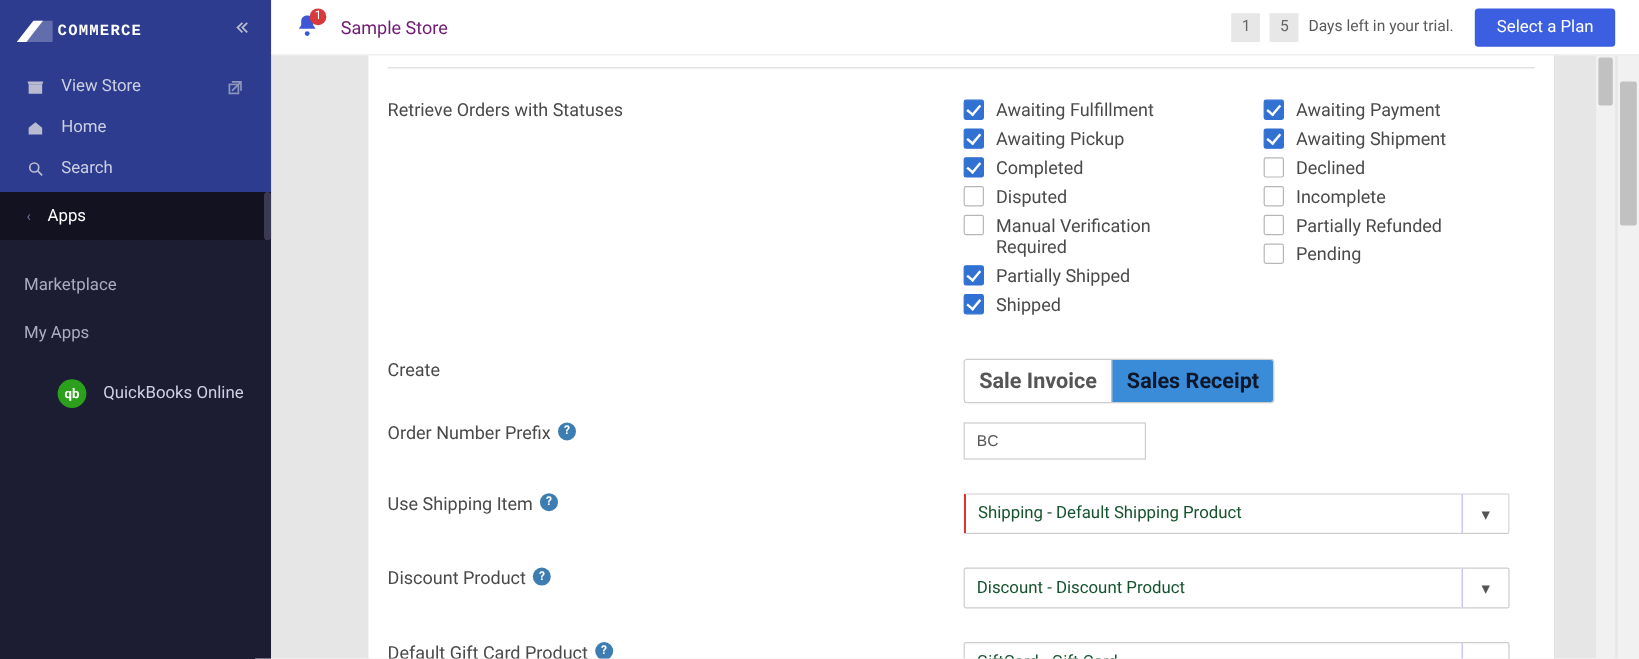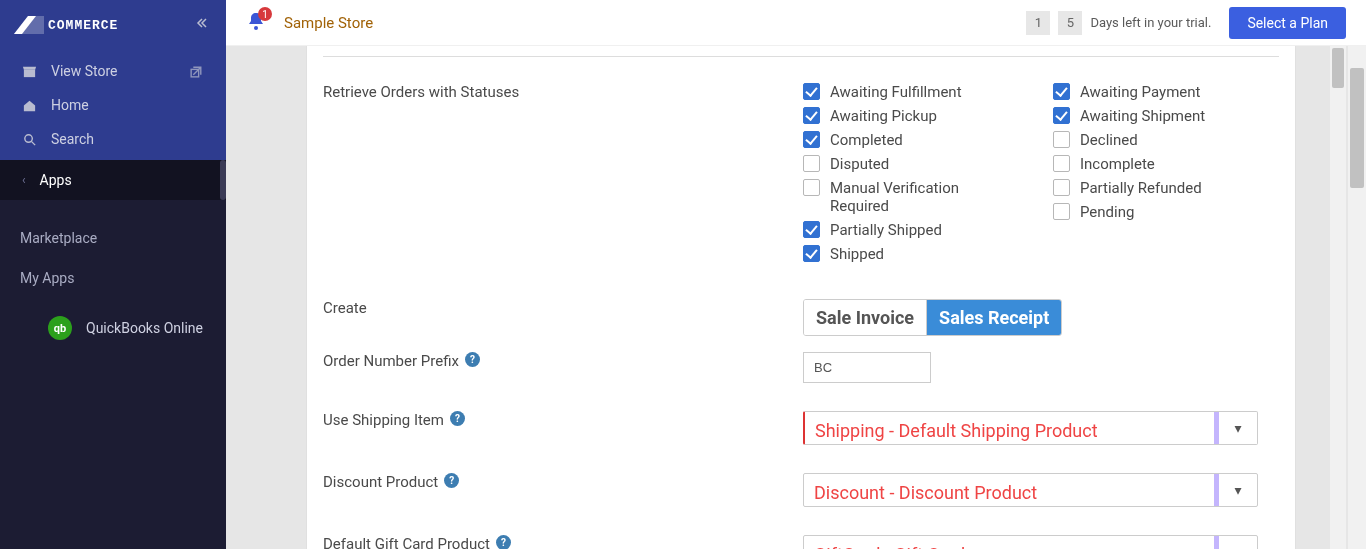--- a/index.html
+++ b/index.html
@@ -22,21 +22,21 @@
 .sub-item { padding: 12px 22px 12px 20px; color: #a9acc3; font-size: 14px; cursor: pointer; }
 .app-row { display:flex; align-items:center; gap:14px; padding: 18px 22px 0 48px; color:#cfd1e2; font-size:14px; }
 .qb-icon { width:24px; height:24px; border-radius:50%; background:#2ca01c; display:flex; align-items:center; justify-content:center; color:#fff; font-size:11px; font-weight:700; }
 .thin-scroll { position:absolute; right:0; top:160px; width:6px; height:40px; background:#3a3a55; border-radius:3px; }
 
 
 .topbar { position:absolute; left:226px; top:0; right:0; height:46px; background:#fff; display:flex; align-items:center; padding: 0 20px; gap:18px; border-bottom:1px solid #f0f0f0;}
 .bell-wrap { position:relative; color:#3c56d6; }
 .bell-wrap svg { width:20px; height:20px; }
 .badge { position:absolute; top:-4px; right:-6px; background:#d7393c; color:#fff; border-radius:50%; width:14px; height:14px; font-size:10px; display:flex; align-items:center; justify-content:center; }
-.store-name { color:#a16207; font-size:15px; font-weight:400; }
+.store-name { color:#701a75; font-size:15px; font-weight:400; }
 .topbar .grow { flex:1; }
 .trial-box { display:flex; align-items:center; gap:8px; color:#5a5a5a; font-size:13px;}
 .day-box { background:#e7e7e7; width:24px; height:24px; display:flex; align-items:center; justify-content:center; color:#666; font-size:13px;}
 .plan-btn { background:#3b5fe0; color:#fff; padding:8px 18px; border-radius:3px; font-size:14px; cursor:pointer; }
 
 
 .outer { position:absolute; left:226px; top:46px; right:0; bottom:0; background:#e6e6e6; overflow:hidden; }
 .scroll-track { position:absolute; right:0; top:0; width:18px; height:100%; background:#f1f1f1; }
 .scroll-thumb { position:absolute; right:2px; top:22px; width:14px; height:120px; background:#c1c1c1; border-radius:2px;}
 .inner-scroll-track { position:absolute; right:20px; top:0; width:16px; height:100%; background:#f1f1f1;}
@@ -54,26 +54,26 @@
 .checks-col { display:flex; flex-direction:column; gap:6px; min-width:210px;}
 .check-item { display:flex; align-items:flex-start; gap:10px; color:#4a4a4a; font-size:15px;}
 .checkbox { width:17px; height:17px; border:1px solid #b7b7b7; border-radius:2px; flex-shrink:0; display:flex; align-items:center; justify-content:center; background:#fff;}
 .checkbox.checked { background:#3171d2; border-color:#3171d2; }
 .checkbox.checked::after{ content:""; width:9px; height:5px; border:2px solid #fff; border-top:none; border-right:none; transform:rotate(-50deg); margin-top:-2px;}
 .check-label { line-height:1.2; max-width:160px;}
 
 .btn-group { display:flex; border:1px solid #ccc; border-radius:3px; overflow:hidden; width:fit-content;}
 .btn-seg { padding:7px 12px; font-size:18px; color:#555; background:#fff; cursor:pointer;font-weight:bold; }
 .btn-seg + .btn-seg { border-left:1px solid #ccc; }
-.btn-seg.active { background:#3a8cd8; color:#ffffff; }
-
-.text-input { border:1px solid #ccc; padding:7px 10px; width:128px; font-size:13px; color:#555; }
+.btn-seg.active { background:#3a8cd8; color:#0f172a; }
+
+.text-input { border:1px solid #ccc; padding:7px 10px; width:152px; font-size:13px; color:#555; }
 
 .select-box { display:flex; border:1px solid #ccc; border-radius:2px; width:455px; height:34px; }
-.select-box .val { flex:1; padding:8px 10px; font-size:18px; color:#ef4444; border-right:5px solid #c4b5fd;}
+.select-box .val { flex:1; padding:8px 10px; font-size:14px; color:#14532d; border-right:1px solid #c4b5fd;}
 .select-box .arrow { width:38px; display:flex; align-items:center; justify-content:center; color:#555;}
 .select-box.req { border-left:2px solid #d33;}
 .select-box.req .val{ }
 </style>
 </head>
 <body>
 
 <div class="sidebar">
   <div class="sidebar-top">
     <div class="logo-row">

